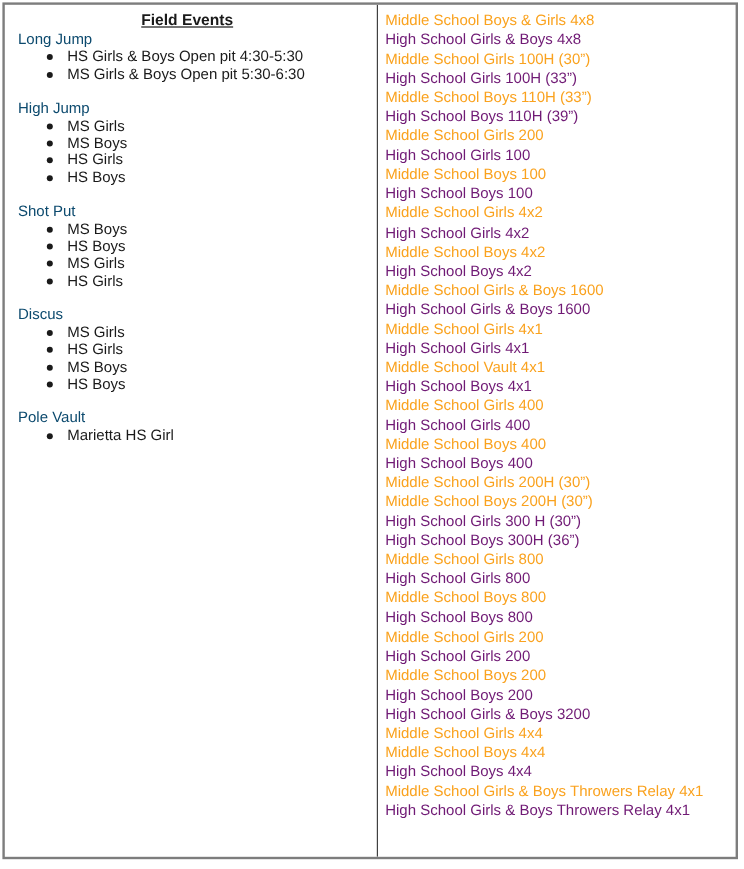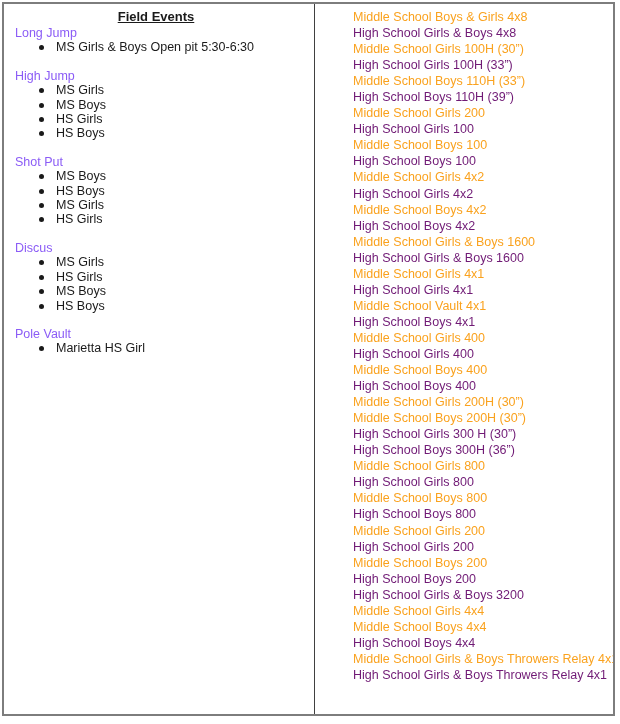--- a/index.html
+++ b/index.html
@@ -46,21 +46,21 @@
     color: #1a1a1a;
     margin-bottom: 1px;
   }
   
   .group {
     margin-bottom: 14px;
   }
   .group-name {
     font-size: 12.5px;
     line-height: 14.4px;
-    color: #8b5cf6;
+    color: #0c4a6e;
   }
   ul.bullets {
     margin: 0;
     padding: 0;
     list-style: none;
   }
   ul.bullets li {
     position: relative;
     padding-left: 41px;
     font-size: 12.5px;
@@ -76,35 +76,35 @@
     height: 5px;
     border-radius: 50%;
     background: currentColor;
   }
   
   .run-item {
     font-size: 12.5px;
     line-height: 16.05px;
     color: #1a1a1a;
     white-space: nowrap;
-    margin-left: 32px;
   }
   .c-orange { color: var(--accent); }
   .c-black  { color: #701a75; }
 </style>
 </head>
 <body>
 
 <div class="sheet">
   <div class="col col-left">
     <div class="col-title">Field Events</div>
     <div id="field-groups">
         <div class="group">
           <div class="group-name">Long Jump</div>
           <ul class="bullets">
+            <li class="c-black">HS Girls &amp; Boys Open pit 4:30-5:30</li>
             <li class="c-orange">MS Girls &amp; Boys Open pit 5:30-6:30</li>
           </ul>
         </div>
         <div class="group">
           <div class="group-name">High Jump</div>
           <ul class="bullets">
             <li class="c-orange">MS Girls</li>
             <li class="c-orange">MS Boys</li>
             <li class="c-black">HS Girls</li>
             <li class="c-black">HS Boys</li>

